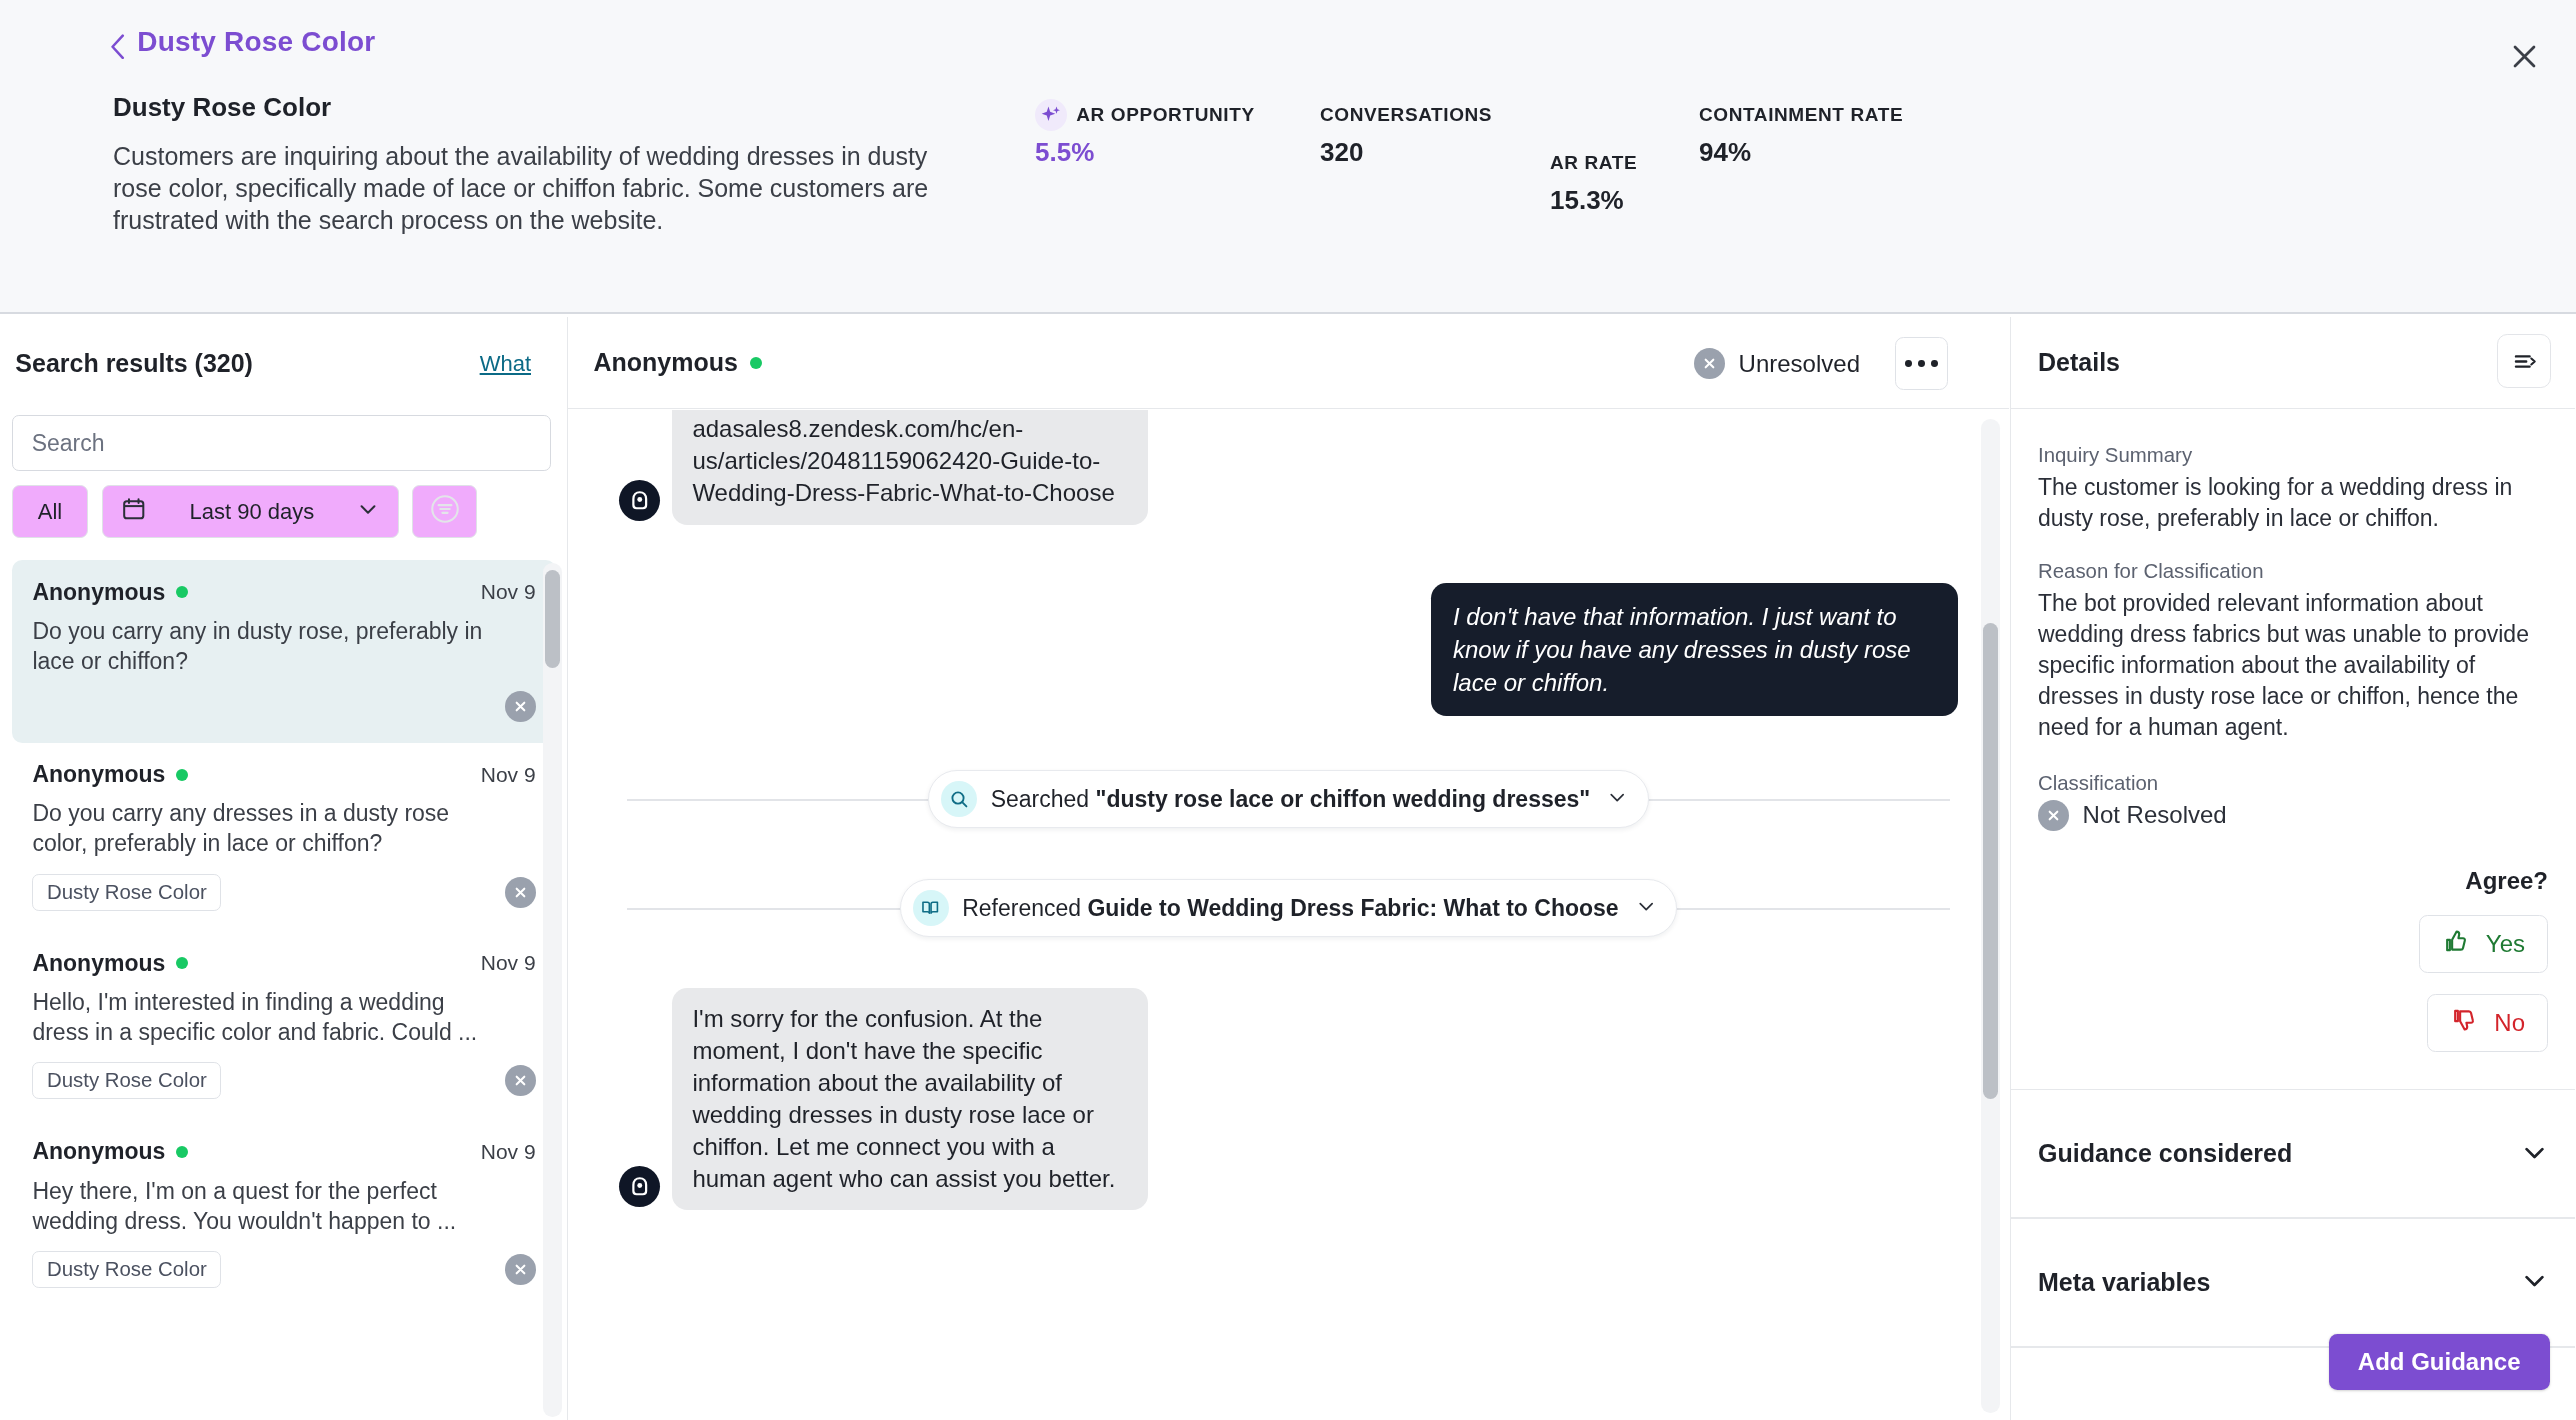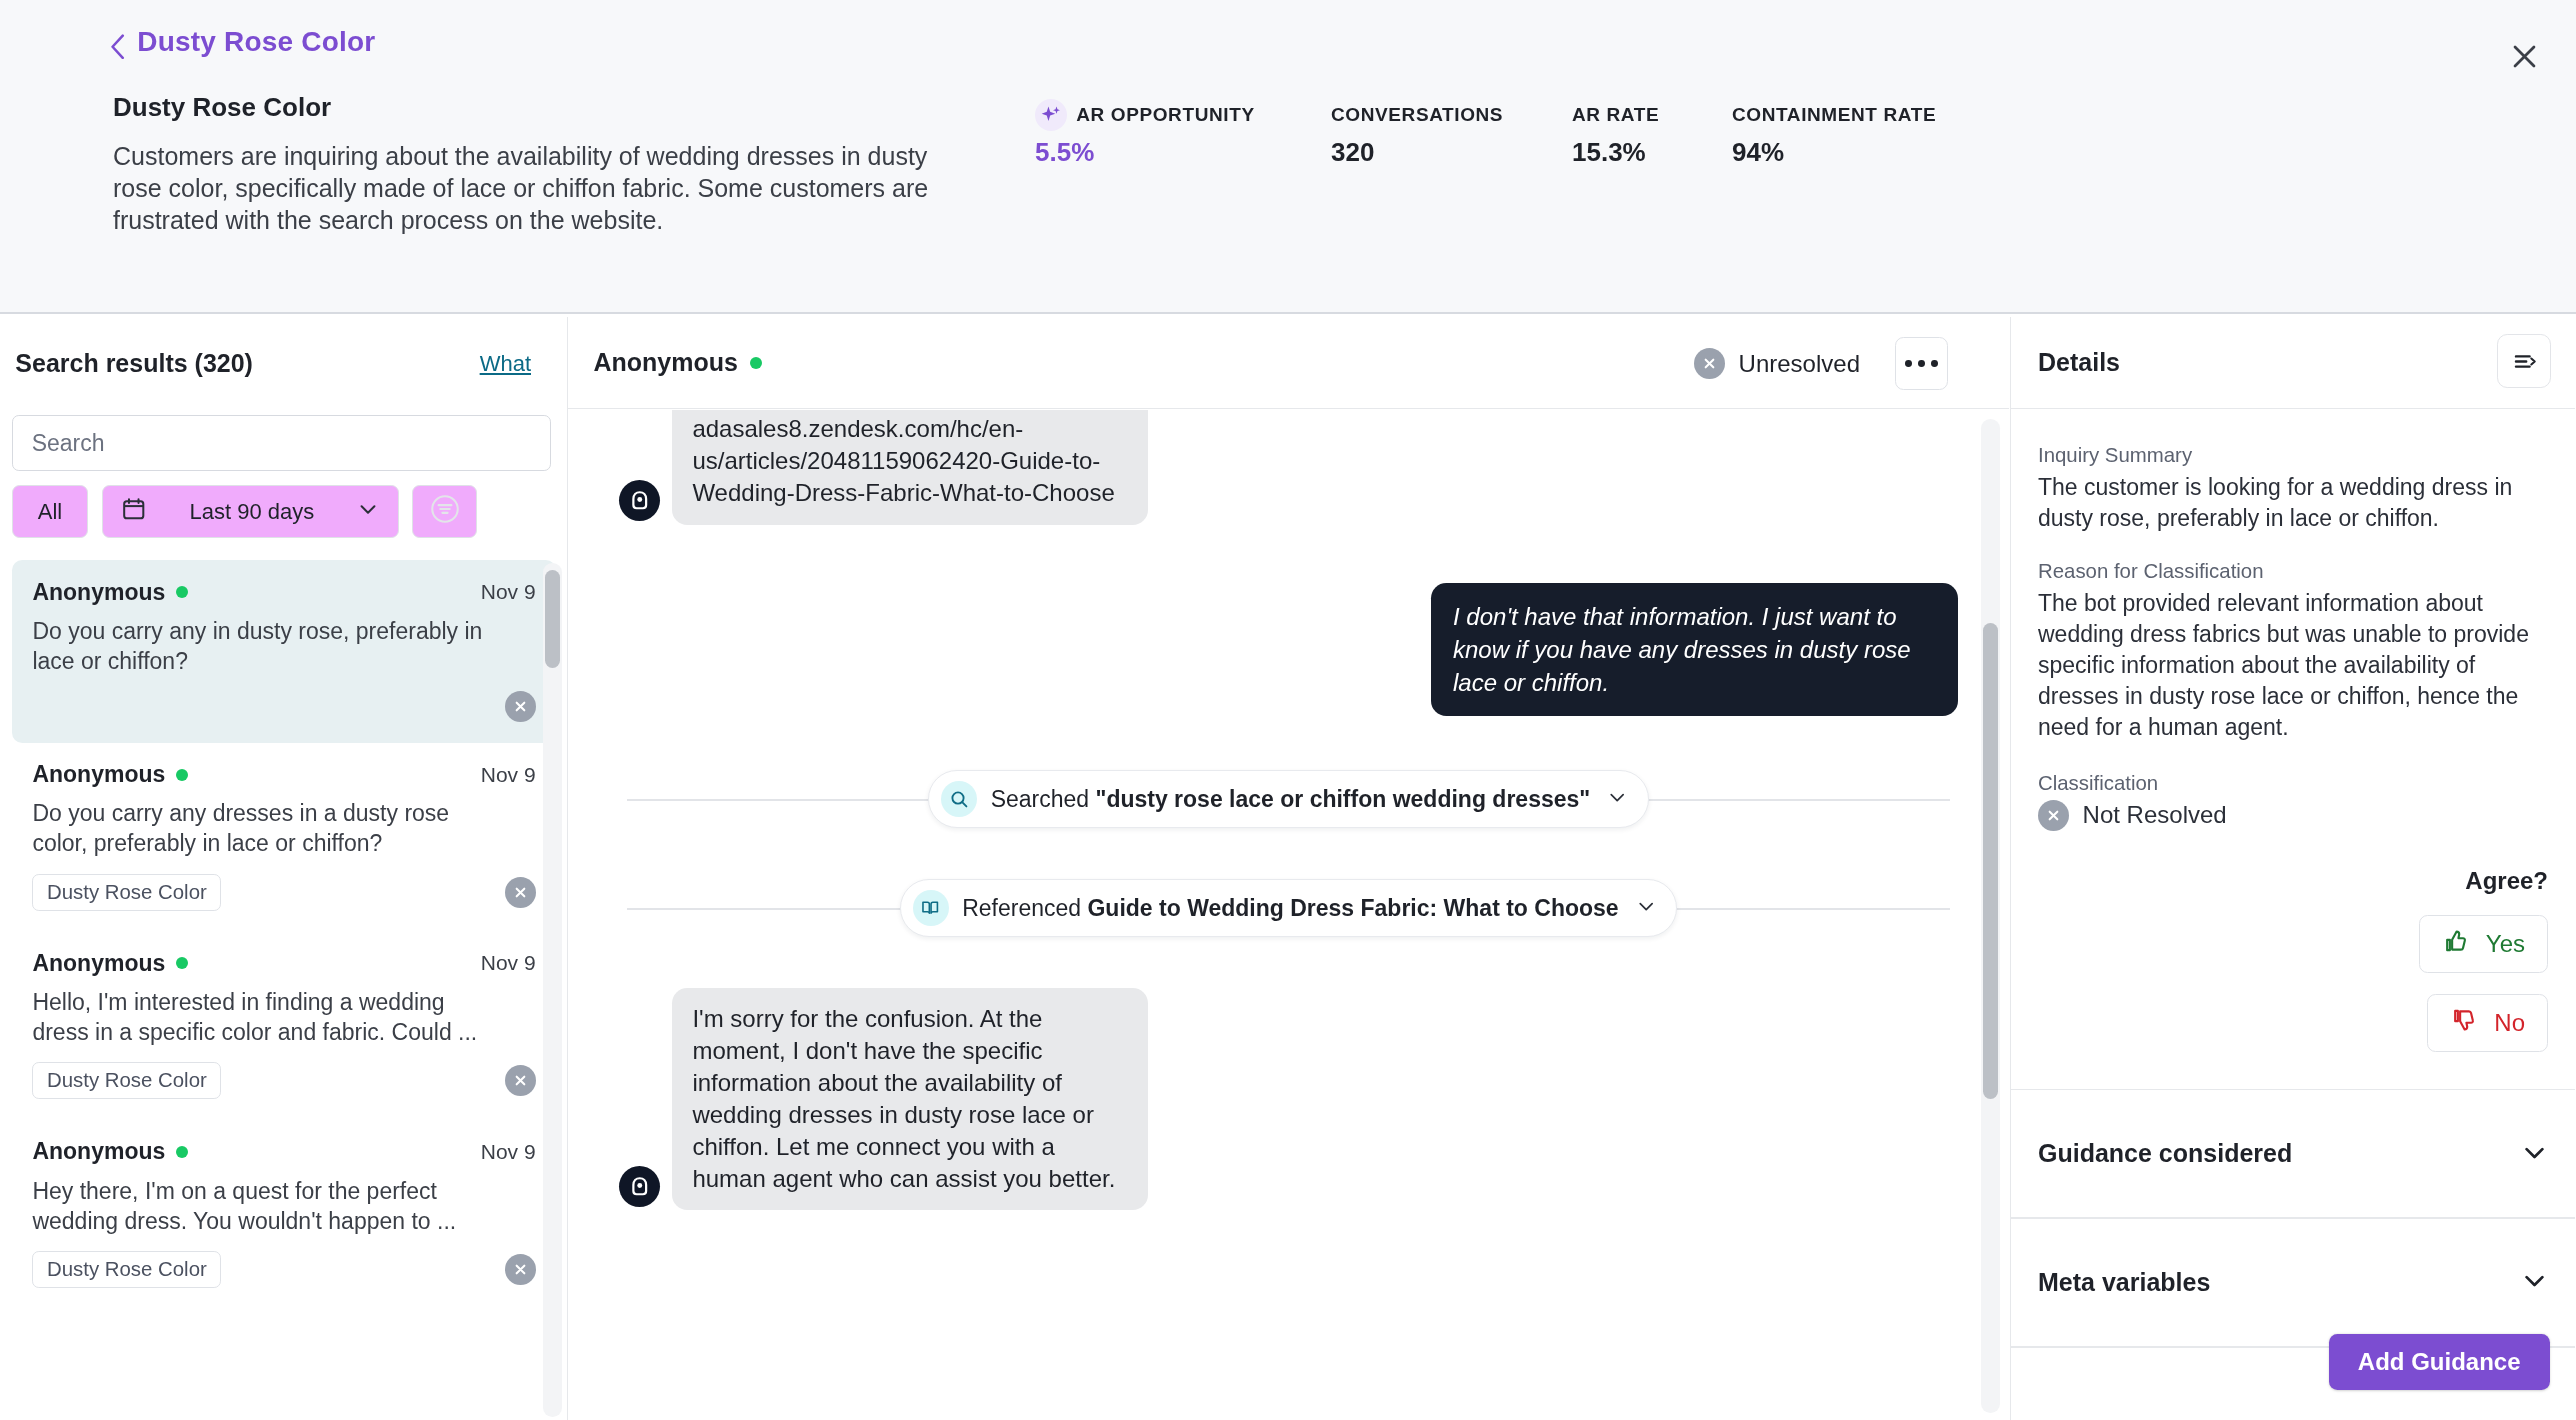--- a/index.html
+++ b/index.html
@@ -40,42 +40,42 @@
     font-size: 26px; font-weight: bold; color: #1f2229;
   }
   .page-desc {
     position: absolute; left: 113px; top: 140px; width: 824px;
     font-size: 25px; line-height: 32px; color: #3b3f47;
   }
 
   
   .metrics {
     position: absolute; left: 1035px; top: 100px;
-    display: flex; align-items: flex-start; gap: 16px; justify-content: center;
+    display: flex; align-items: flex-start; gap: 5px; justify-content: center;
   }
   .metric { margin-right: 0; }
   .metric-head {
     display: flex; align-items: center; gap: 9.3px; height: 29px;
   }
   .metric-label {
     font-size: 19px; font-weight: bold; letter-spacing: 0.6px;
     color: #1f2229; text-transform: uppercase; white-space: nowrap;
   }
   .metric-value {
     margin-top: 7.6px; font-size: 26px; font-weight: bold; color: #1f2229;
   }
   .metric.ar .metric-value { color: #7c4dd1; }
   .sparkle-wrap {
     width: 32px; height: 32px; border-radius: 50%;
     background: #f0eafb; display: flex; align-items: center; justify-content: center;
     flex: none;
   }
   .m-ar { width: 280px; }
   .m-conv { width: 225px; }
-  .m-arrate { width: 144px; }
+  .m-arrate { width: 144px; margin-top: 48px; }
   .m-contain { width: 221px; }
 
   
   .body-row {
     position: absolute; left: 0; top: 317px; width: 2576px; height: 1104px;
     display: flex; background: #fff;
   }
   .col-left  { width: 568px; position: relative; background: #fff; flex: none; border-right: 1.7px solid #e6e8eb; }
   .col-mid   { width: 1443px; position: relative; background: #fff; flex: none; border-right: 1.7px solid #e6e8eb;}
   .col-right { width: 564px; position: relative; background: #fff; flex: none; }

